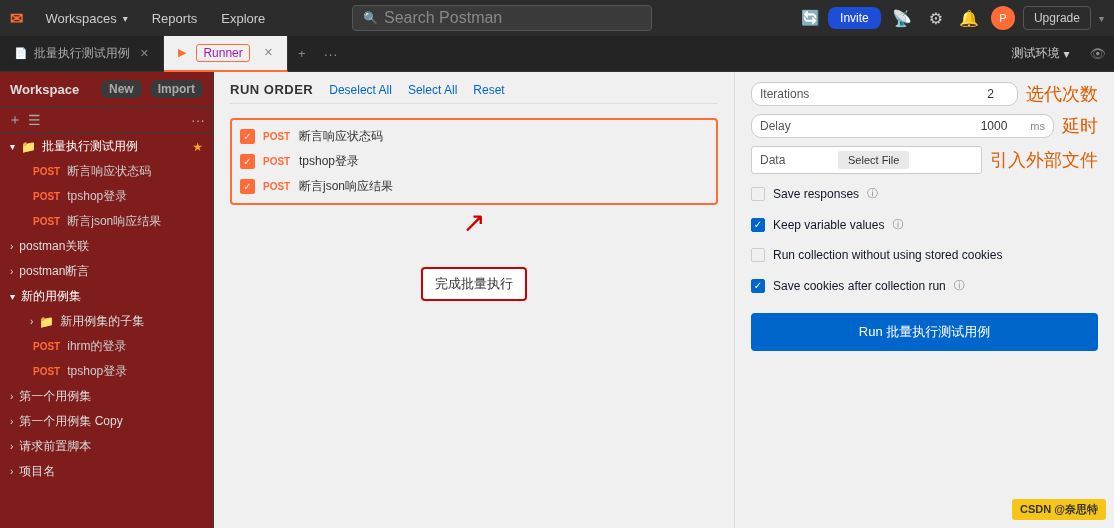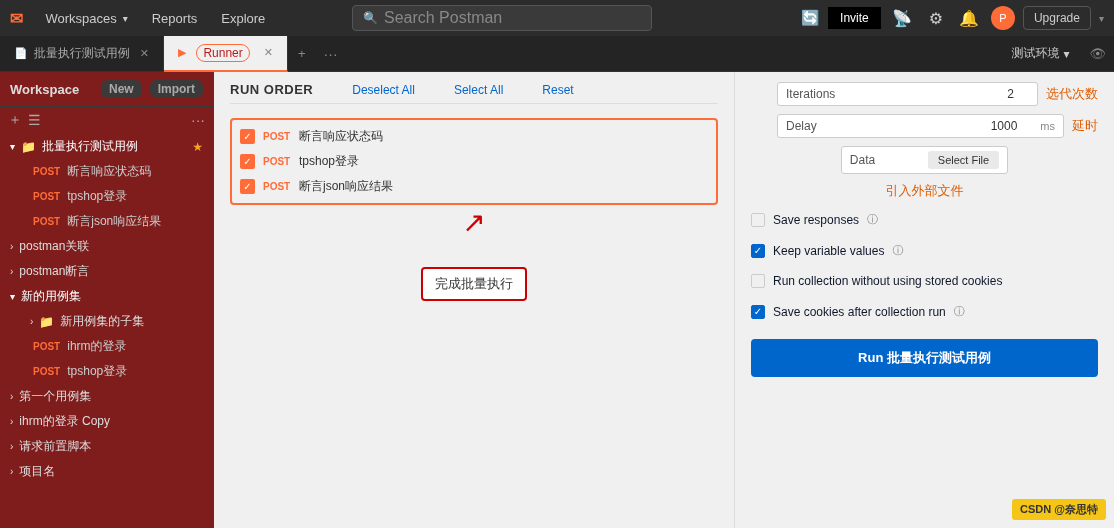--- a/index.html
+++ b/index.html
@@ -13,21 +13,21 @@
     .top-nav-logo { color: #ff6c37; font-weight: bold; font-size: 16px; margin-right: 6px; }
     .top-nav-group { display: flex; align-items: center; gap: 4px; font-size: 13px; cursor: pointer; padding: 4px 8px; border-radius: 4px; }
     .top-nav-group .chevron { font-size: 10px; margin-left: 2px; }
     .top-nav-search {
       flex: 1; max-width: 300px; margin: 0 auto;
       background: #3a3a3a; border: 1px solid #555; border-radius: 4px;
       display: flex; align-items: center; padding: 0 10px; gap: 6px; height: 26px; color: #aaa; font-size: 12px; cursor: text;
     }
     .top-nav-right { display: flex; align-items: center; gap: 8px; margin-left: auto; color: #ccc; }
     .invite-btn {
-      background: #000000; color: white; border: none; border-radius: 0;
+      background: #1d4ed8; color: white; border: none; border-radius: 8px;
       padding: 4px 12px; font-size: 12px; cursor: pointer; font-weight: 500;
     }
     .icon-btn { cursor: pointer; font-size: 16px; padding: 2px 4px; }
     .upgrade-btn {
       background: transparent; color: #ccc; border: 1px solid #555; border-radius: 4px;
       padding: 4px 10px; font-size: 12px; cursor: pointer;
     }
     .avatar { width: 24px; height: 24px; border-radius: 50%; background: #ff6c37; display: flex; align-items: center; justify-content: center; color: white; font-size: 11px; }
 
     
@@ -72,56 +72,56 @@
     .sidebar-collection .star { color: #f5a623; margin-left: auto; }
     .sidebar-indent { padding-left: 20px; }
 
     
     .main-content { flex: 1; display: flex; flex-direction: column; background: #f0f0f0; overflow: hidden; }
 
     
     .runner-left { flex: 1; padding: 10px 16px; display: flex; flex-direction: column; gap: 10px; min-width: 0; }
     .run-order-header { display: flex; align-items: center; gap: 16px; font-size: 12px; color: #666; padding-bottom: 6px; border-bottom: 1px solid #ddd; }
     .run-order-header .title { font-weight: 700; font-size: 13px; color: #333; letter-spacing: 0.5px; }
-    .run-order-header a { color: #0066cc; cursor: pointer; text-decoration: none; margin-left: 23px; }
+    .run-order-header a { color: #0066cc; cursor: pointer; text-decoration: none; }
 
     
     .request-list { border: 2px solid #ff6c37; border-radius: 4px; padding: 8px; display: flex; flex-direction: column; gap: 8px; }
     .request-row { display: flex; align-items: center; gap: 8px; }
     .checkbox { width: 15px; height: 15px; border-radius: 2px; background: #ff6c37; display: flex; align-items: center; justify-content: center; color: white; font-size: 10px; cursor: pointer; flex-shrink: 0; }
     .req-method { font-size: 10px; font-weight: bold; color: #ff6c37; min-width: 28px; }
     .req-name { font-size: 12px; color: #333; }
 
     
     .runner-right { width: 380px; min-width: 360px; padding: 10px 16px; display: flex; flex-direction: column; gap: 8px; background: #f0f0f0; border-left: 1px solid #ddd; overflow-y: auto; }
 
-    .field-row { display: flex; align-items: center; gap: 8px; background: white; border: 1px solid #ccc; border-radius: 3px; padding: 4px 8px; margin-left: 26px; }
+    .field-row { display: flex; align-items: center; gap: 8px; background: white; border: 1px solid #ccc; border-radius: 10px; padding: 4px 8px; }
     .field-label { font-size: 12px; color: #555; min-width: 70px; }
     .field-input { flex: 1; border: none; outline: none; font-size: 12px; color: #333; background: transparent; text-align: right; min-width: 40px; }
     .field-unit { font-size: 11px; color: #888; }
 
     .data-row { display: flex; align-items: center; gap: 8px; background: white; border: 1px solid #ccc; border-radius: 3px; padding: 4px 8px; }
     .data-label { font-size: 12px; color: #555; min-width: 70px; }
     .select-file-btn { border: none; background: #e9e9e9; padding: 3px 10px; border-radius: 3px; font-size: 11px; cursor: pointer; color: #333; }
 
     .checkbox-row { display: flex; align-items: center; gap: 8px; padding: 4px 0; }
     .cb-box { width: 14px; height: 14px; border: 1px solid #ccc; border-radius: 2px; flex-shrink: 0; display: flex; align-items: center; justify-content: center; }
     .cb-box.checked { background: #0066cc; border-color: #0066cc; color: white; font-size: 10px; }
     .cb-label { font-size: 12px; color: #0f172a; }
     .info-icon { color: #888; font-size: 11px; cursor: pointer; }
 
     .run-btn {
       background: #0066cc; color: white; border: none; border-radius: 4px;
-      padding: 10px 28px; font-size: 13px; font-weight: 700; cursor: pointer;
+      padding: 10px 28px; font-size: 13px; font-weight: 400; cursor: pointer;
       margin-top: 8px; width: 100%; text-align: center;
     }
 
     .runner-container { position: relative; display: flex; flex: 1; overflow: hidden; }
 
-    .annotation-text-red { color: #e05c00; font-size: 13px; font-weight: 500; text-align: left; }
+    .annotation-text-red { color: #e05c00; font-size: 18px; font-weight: 500; text-align: left; }
 
     
     .completion-box { border: 2px solid #cc0000; border-radius: 4px; background: white; padding: 6px 12px; font-size: 13px; color: #333; font-weight: 500; display: inline-block; }
 
     .watermark { position: fixed; bottom: 8px; right: 8px; background: #f5c518; color: #333; font-size: 11px; padding: 3px 8px; border-radius: 3px; font-weight: bold; }
   </style>
 </head>
 <body>
 
 <div class="top-nav">
@@ -153,21 +153,21 @@
 </div>
 
 <div class="tabs-bar">
   <div class="tab-item">
     <span style="font-size:11px;">📄</span>
     <span>批量执行测试用例</span>
     <span class="tab-close">✕</span>
   </div>
   <div class="tab-item active">
     <span style="font-size:11px; color:#ff6c37;">▶</span>
-    <span class="tab-item-runner" style="border:1px solid #ff6c37;border-radius:9px;padding:1px 6px;color:#b91c1c;font-size:12px;">Runner</span>
+    <span class="tab-item-runner" style="border:1px solid #ff6c37;border-radius:3px;padding:1px 6px;color:#a21caf;font-size:12px;">Runner</span>
     <span class="tab-close">✕</span>
   </div>
   <span class="tab-plus">+</span>
   <span style="margin-left:8px;color:#888;font-size:14px;cursor:pointer;">···</span>
   <div class="tab-env-select">
     <span>测试环境</span>
     <span>▾</span>
   </div>
   <span style="color:#888;cursor:pointer;padding:0 8px;">👁</span>
 </div>
@@ -240,21 +240,21 @@
           <span>tpshop登录</span>
         </div>
       </div>
 
       <div class="sidebar-collection">
         <span style="font-size:10px;">›</span>
         <span>第一个用例集</span>
       </div>
       <div class="sidebar-collection">
         <span style="font-size:10px;">›</span>
-        <span>ihrm的登录 Copy</span>
+        <span>第一个用例集 Copy</span>
       </div>
       <div class="sidebar-collection">
         <span style="font-size:10px;">›</span>
         <span>请求前置脚本</span>
       </div>
       <div class="sidebar-collection">
         <span style="font-size:10px;">›</span>
         <span>项目名</span>
       </div>
     </div>
@@ -318,21 +318,21 @@
           <div class="field-row" style="flex:1;">
             <span class="field-label">Delay</span>
             <input class="field-input" type="number" value="1000" style="">
             <span class="field-unit">ms</span>
           </div>
           <div style="display:flex; flex-direction:column; align-items:flex-start;">
             <span class="annotation-text-red" style="white-space:nowrap;">延时</span>
           </div>
         </div>
 
-        <div style="display:flex; align-items:center; gap:8px;flex-direction:column;">
+        <div style="display:flex; align-items:center; gap:8px;">
           <div class="data-row" style="flex:1;">
             <span class="data-label">Data</span>
             <button class="select-file-btn">Select File</button>
           </div>
           <div>
             <span class="annotation-text-red" style="white-space:nowrap;">引入外部文件</span>
           </div>
         </div>
 
         <div class="checkbox-row">

